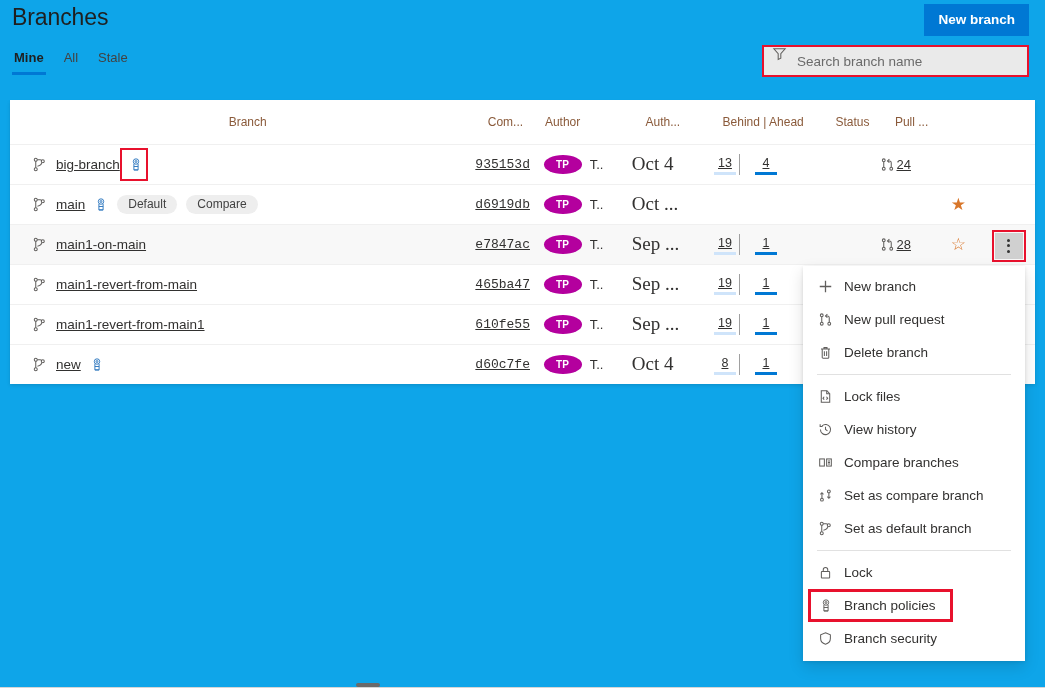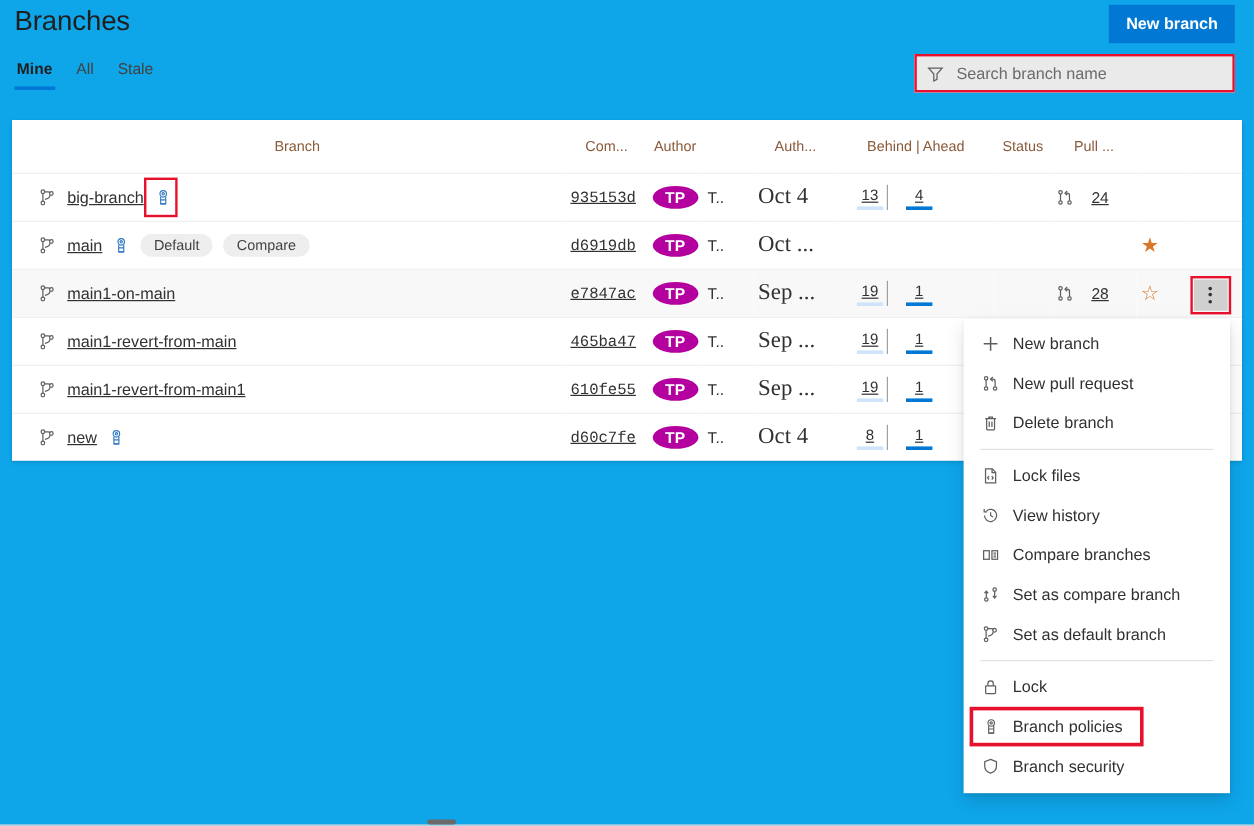--- a/index.html
+++ b/index.html
@@ -70,21 +70,20 @@
   .search-wrap {
     position: absolute;
     right: 16px; top: 45px;
     width: 267px; height: 32px;
   }
   .search-box {
     width: 100%; height: 100%;
     background: #eaeaea;
     border: 1px solid #eaeaea;
     display: flex;
-    align-items: center;
     padding-left: 9px;
     gap: 8px;
   }
   .search-box input {
     flex: 1;
     border: none;
     outline: none;
     background: transparent;
     font-family: "Liberation Sans", sans-serif;
     font-size: 13.5px;
@@ -176,21 +175,21 @@
     font-size: 13px;
     font-family: "Liberation Mono", monospace;
     cursor: pointer;
   }
   .author-cell { display: flex; align-items: center; }
   .avatar {
     width: 39px; height: 19px;
     border-radius: 50%;
     background: #b4009e;
     color: #ffffff;
-    font-size: 13px;
+    font-size: 10px;
     font-weight: bold;
     display: flex;
     align-items: center;
     justify-content: center;
     letter-spacing: 0.2px;
   }
   .author-name { font-size: 13px; color: #323130; }
   .date-cell { font-size: 19px; color: #323130; font-family: Liberation Serif, serif; }
 
   
@@ -215,21 +214,21 @@
   }
   .ba-bar { height: 3px; width: 22px; margin-top: 2px; }
   .ba-bar.behind { background: #cfe4fa; }
   .ba-bar.ahead  { background: #0078d4; }
   .ba-divider {
     width: 1px; height: 21px;
     background: #a0a0a0;
     margin: 0 3px;
   }
 
-  .pr-cell { display: flex; align-items: flex-end; gap: 14px; }
+  .pr-cell { display: flex; align-items: flex-end; gap: 1px; }
   .pr-count {
     font-size: 13px;
     color: #323130;
     text-decoration: underline;
     cursor: pointer;
   }
 
   .star { color: #d8762a; font-size: 17px; line-height: 1; cursor: pointer; }
   .star.outline { color: #d8762a; }
 

